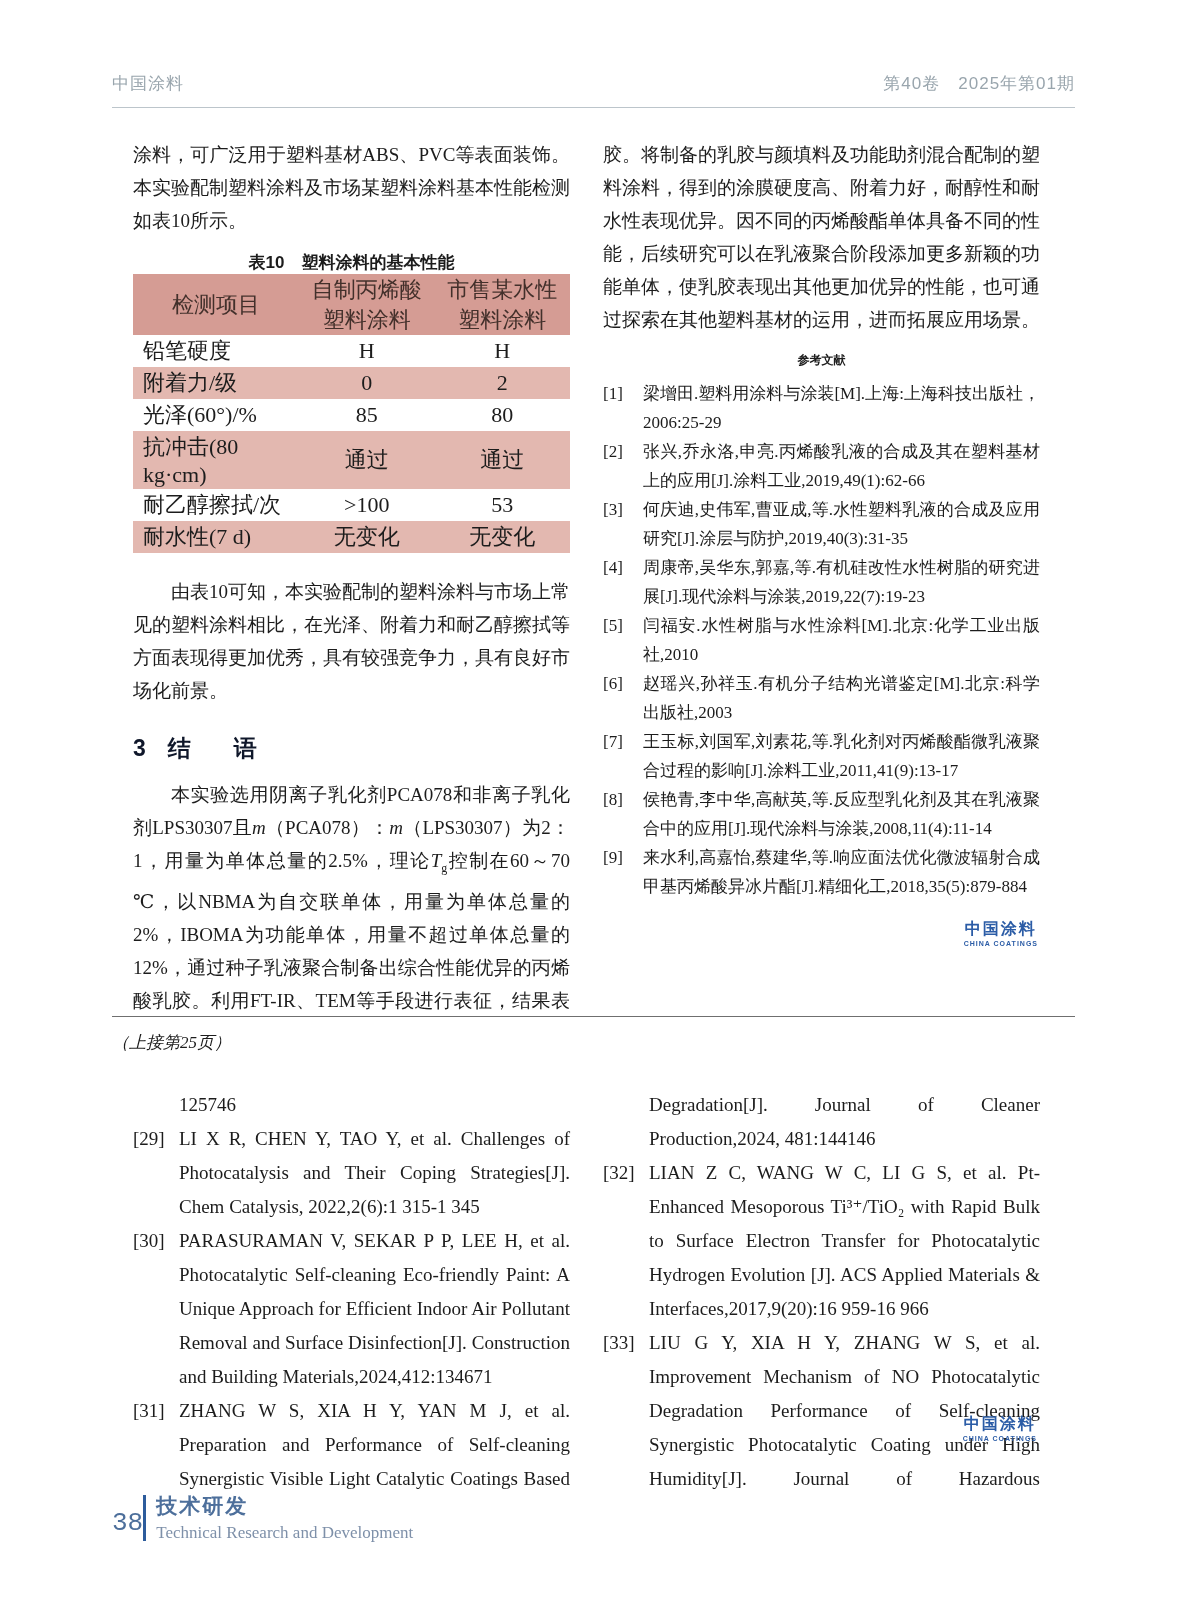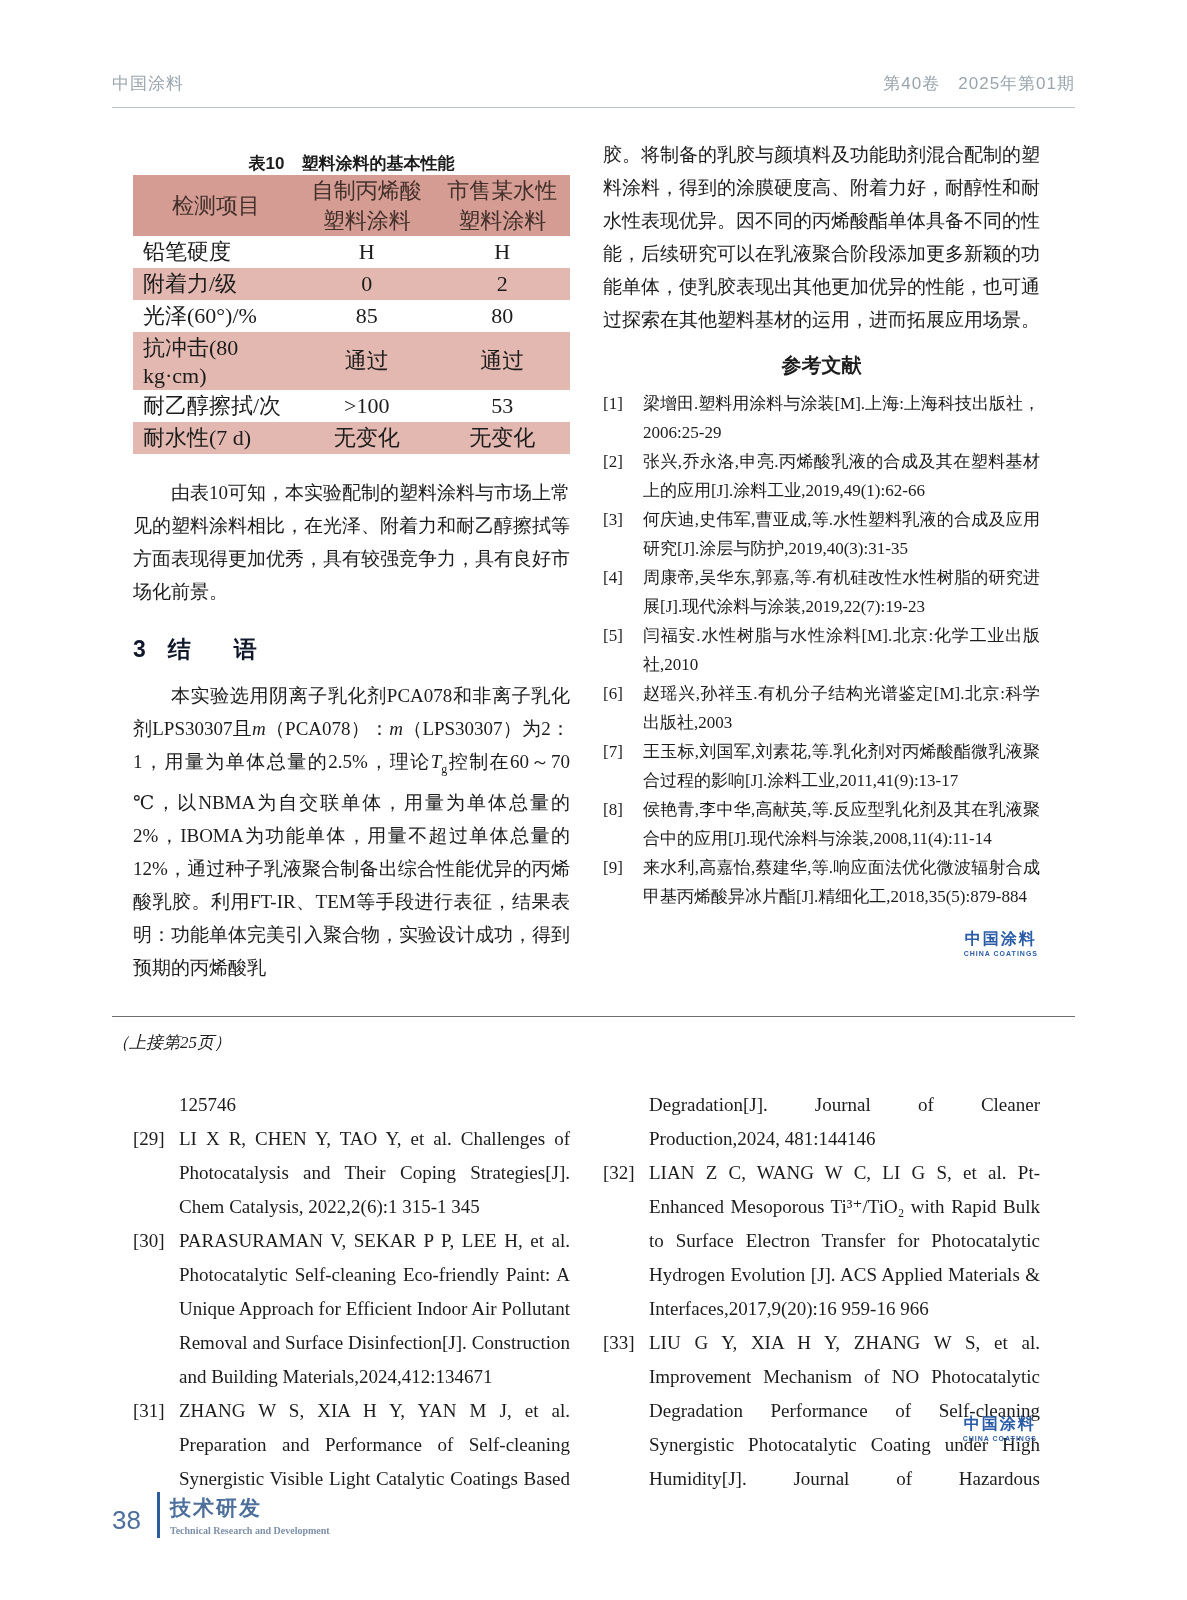--- a/index.html
+++ b/index.html
@@ -42,21 +42,21 @@
   .t-header .t-cell.c0{text-align:center;padding-left:4px;}
   .t-cell.c1,.t-cell.c2{width:31%;}
   
   .section-heading{
     color:#0f172a;font-weight:700;font-size:23px;margin:26px 0 14px 0;
     font-family:"Liberation Sans","DejaVu Sans",sans-serif;
   }
   .section-heading .sec-title{margin-left:22px;letter-spacing:10px;}
   
   .refs-heading{
-    text-align:center;font-weight:700;font-size:20px;margin:16px 0 10px 0;
+    text-align:center;font-weight:700;font-size:12px;margin:16px 0 10px 0;
     font-family:Liberation Serif, serif;
   }
   .refs-zh .ref{display:flex;font-size:17px;line-height:29px;}
   .refs-zh .ref-label{flex:0 0 40px;}
   .refs-zh .ref-text{flex:1;text-align:justify;}
   
   .refs-en .ref{display:flex;font-size:19px;line-height:34px;}
   .refs-en .ref-label{flex:0 0 46px;}
   .refs-en .ref-text{flex:1;text-align:justify;}
   
@@ -67,39 +67,40 @@
         font-family:"Liberation Sans","DejaVu Sans",sans-serif;}
   .logo-zh{display:block;font-weight:700;font-size:16px;letter-spacing:2px;}
   .logo-en{display:block;font-weight:700;font-size:7px;letter-spacing:1px;margin-top:3px;}
   .logo-slot-top{text-align:right;margin-top:20px;padding-right:2px;}
   .logo-abs-bottom{position:absolute;right:150px;top:1416px;}
   
   .page-footer{
     position:absolute;left:112px;top:1492px;display:flex;align-items:center;
     color:#4d6f9b;font-family:"Liberation Sans","DejaVu Sans",sans-serif;
   }
-  .page-num{font-size:26px;font-family:Liberation Sans, sans-serif;margin-right:16px;margin-top:10px;}
+  .page-num{font-size:26px;font-family:Liberation Mono, monospace;margin-right:0;margin-top:10px;}
   .footer-bar{width:3px;height:46px;background:#2d5c9c;margin-right:10px;}
   .f-zh{display:block;font-weight:700;font-size:21px;letter-spacing:2px;}
-  .f-en{display:block;font-size:10px;margin-top:3px;color:#7e90a9;
-        font-family:"Liberation Serif","DejaVu Serif",serif;font-weight:bold;}
+  .f-en{display:block;font-size:17px;margin-top:3px;color:#7e90a9;
+        font-family:"Liberation Serif","DejaVu Serif",serif;}
 </style>
 </head>
 <body>
 
 <div class="page">
 
   <div class="page-header">
     <span>中国涂料</span>
     <span>第40卷　2025年第01期</span>
   </div>
 
   <div class="columns top">
 
     <div class="col">
+      <p class="para">涂料，可广泛用于塑料基材ABS、PVC等表面装饰。本实验配制塑料涂料及市场某塑料涂料基本性能检测如表10所示。</p>
 
       <div class="caption-zh">表10　塑料涂料的基本性能</div>
 
       <div class="props-table" id="props-table">
           <div class="t-row t-header">
             <div class="t-cell c0">检测项目</div>
             <div class="t-cell c1">自制丙烯酸塑料涂料</div>
             <div class="t-cell c2">市售某水性塑料涂料</div>
           </div>
           <div class="t-row">

